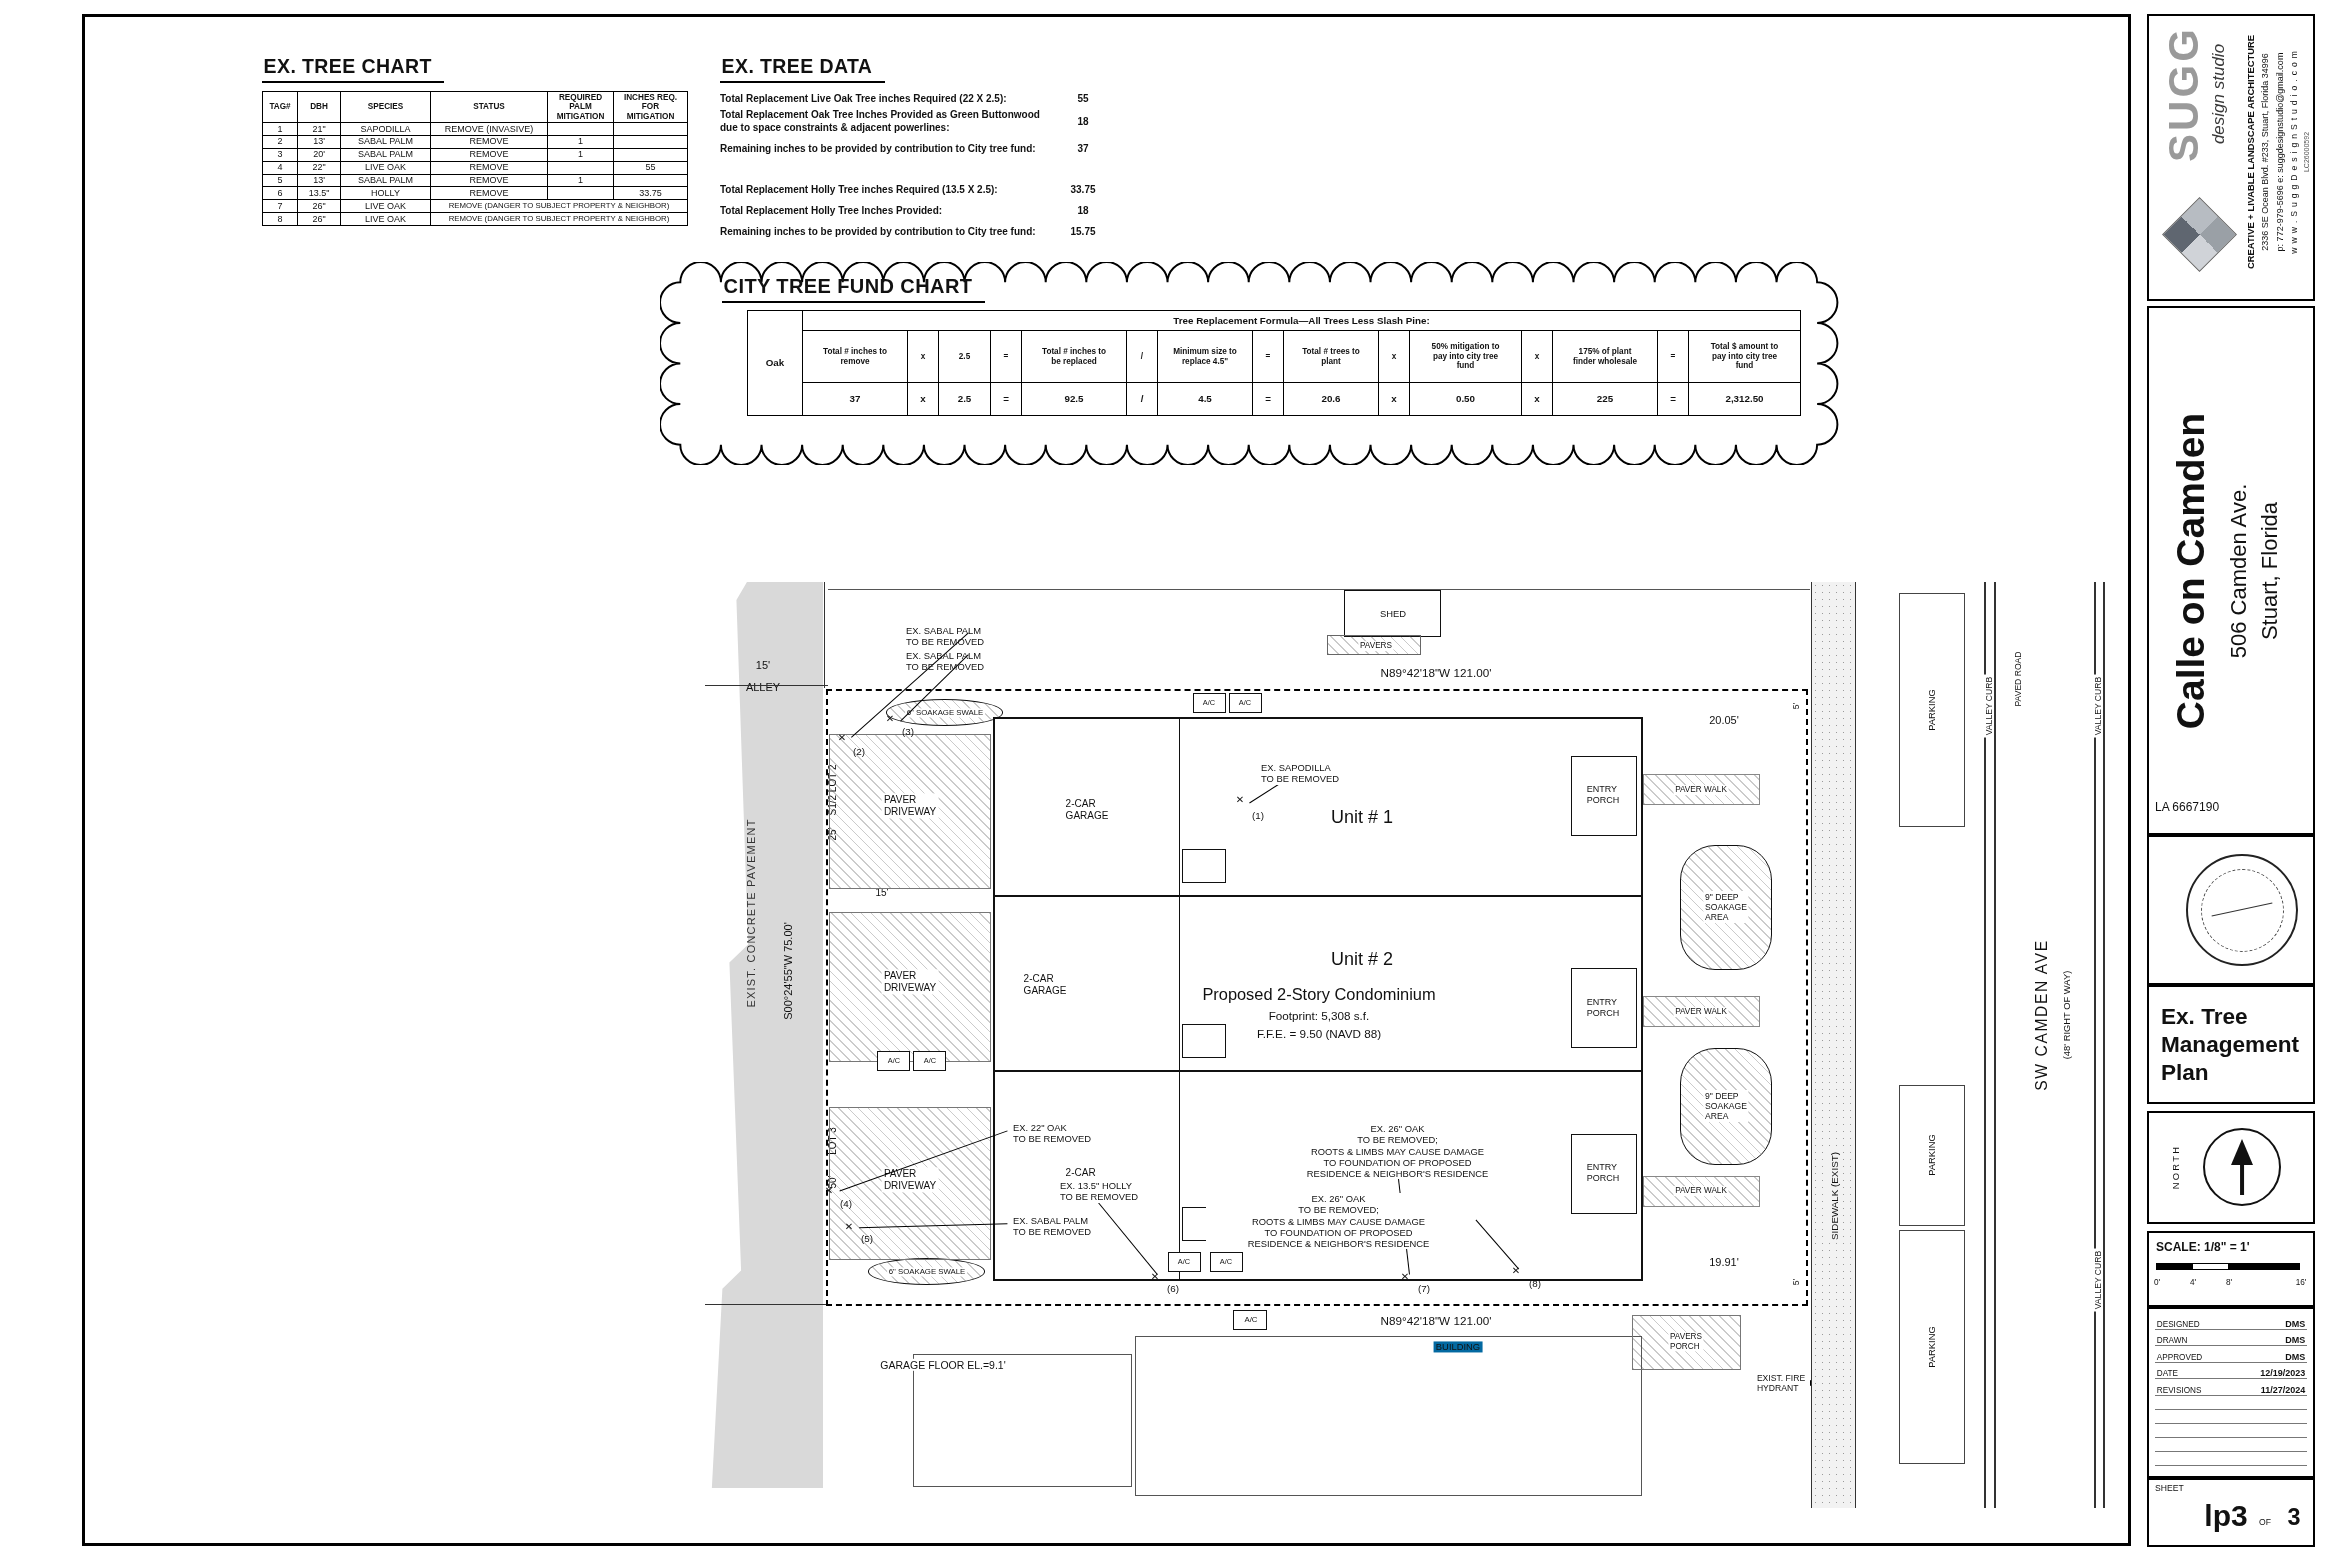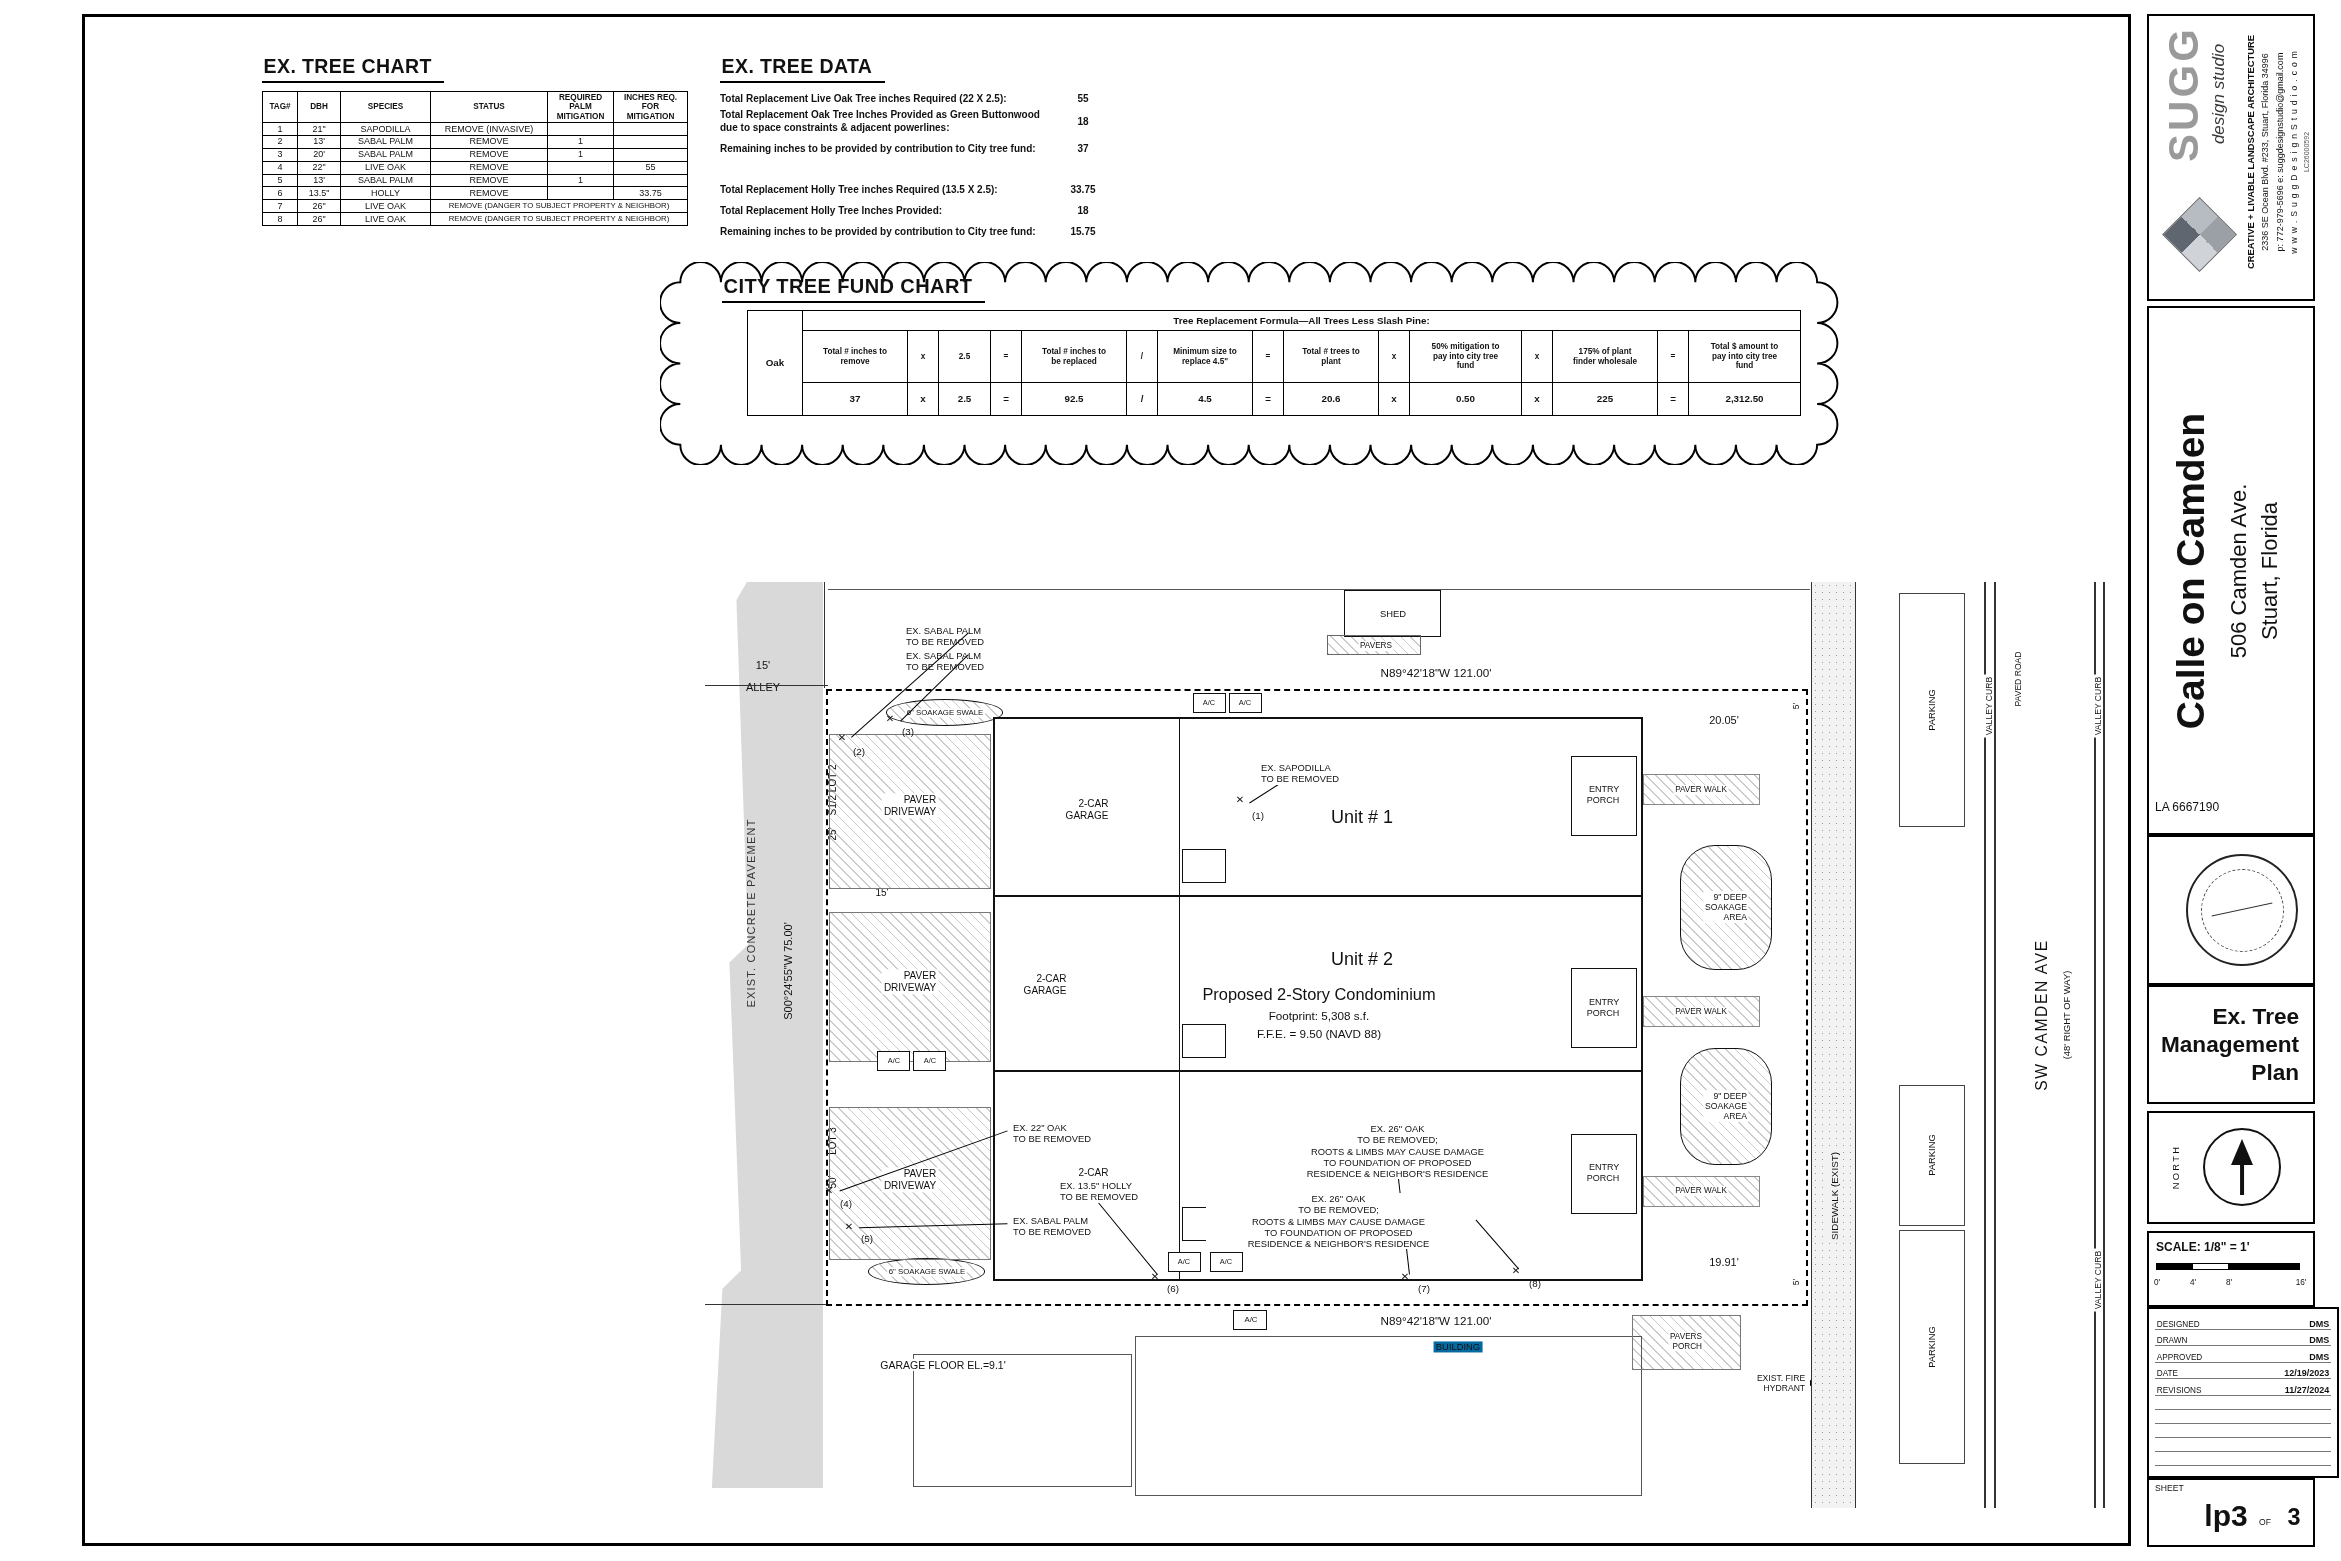--- a/index.html
+++ b/index.html
@@ -1,21 +1,21 @@
 <!DOCTYPE html>
 <html style="font-size:12.5px"><head>
 <meta charset="utf-8">
 <style>
   *{margin:0;padding:0;box-sizing:border-box}
   html,body{width:2342px;height:1561px;background:#fff;font-family:"Liberation Sans","DejaVu Sans",sans-serif;color:#111}
   #sheet{position:relative;width:2342px;height:1561px;background:#fff;overflow:hidden}
   .abs{position:absolute}
   .frame{position:absolute;border:3.1px solid #000}
   .sec-title{display:inline-block;font-size:19.5px;font-weight:bold;letter-spacing:0.4px;border-bottom:2.3px solid #000;padding:0 12.5px 3.1px 1.6px;white-space:nowrap}
-  .ctext{position:absolute;transform:translate(-50%,-50%);text-align:right;white-space:pre-line;line-height:1.18}
+  .ctext{position:absolute;transform:translate(-50%,-50%);text-align:left;white-space:pre-line;line-height:1.18}
   .ltext{position:absolute;white-space:pre-line;line-height:1.2}
   .vtext{position:absolute;white-space:nowrap;transform:translate(-50%,-50%) rotate(-90deg)}
   table{border-collapse:collapse;background:#fff}
   .tchart th,.tchart td{border:1.2px solid #000;text-align:center;vertical-align:middle;padding:0.8px 2.3px;white-space:pre-line;line-height:1.15}
   .tchart th{font-size:8.2px;font-weight:bold}
   .tchart td{font-size:9px}
   .tchart td.small{font-size:7.8px}
   .tdata-row{display:flex;align-items:center}
   .tdata-row .lab{width:328px;font-weight:bold;font-size:10px;line-height:1.3}
   .tdata-row .val{width:70px;text-align:center;font-weight:bold;font-size:10px}
@@ -474,21 +474,21 @@
   <div class="abs" style="left:2156px;top:1263px;width:144px;height:7px;border:1.2px solid #000;display:flex">
     <div style="width:36px;background:#000"></div>
       <div style="width:36px;background:#fff"></div>
       <div style="width:72px;background:#000"></div>
   </div>
   <span class="ctext" style="left:2157px;top:1283px;font-size:8.2px">0'</span>
   <span class="ctext" style="left:2193px;top:1283px;font-size:8.2px">4'</span>
   <span class="ctext" style="left:2229px;top:1283px;font-size:8.2px">8'</span>
   <span class="ctext" style="left:2301px;top:1283px;font-size:8.2px">16'</span>
 
-  <div class="tb-box" style="left:2147px;top:1307px;width:192px;height:171px;padding:4.7px 6.2px">
+  <div class="tb-box" style="left:2147px;top:1307px;width:168px;height:171px;padding:4.7px 6.2px">
     <div class="info-row">
         <span>DESIGNED</span>
         <span class="iv">DMS</span>
       </div>
     <div class="info-row">
         <span>DRAWN</span>
         <span class="iv">DMS</span>
       </div>
     <div class="info-row">
         <span>APPROVED</span>

